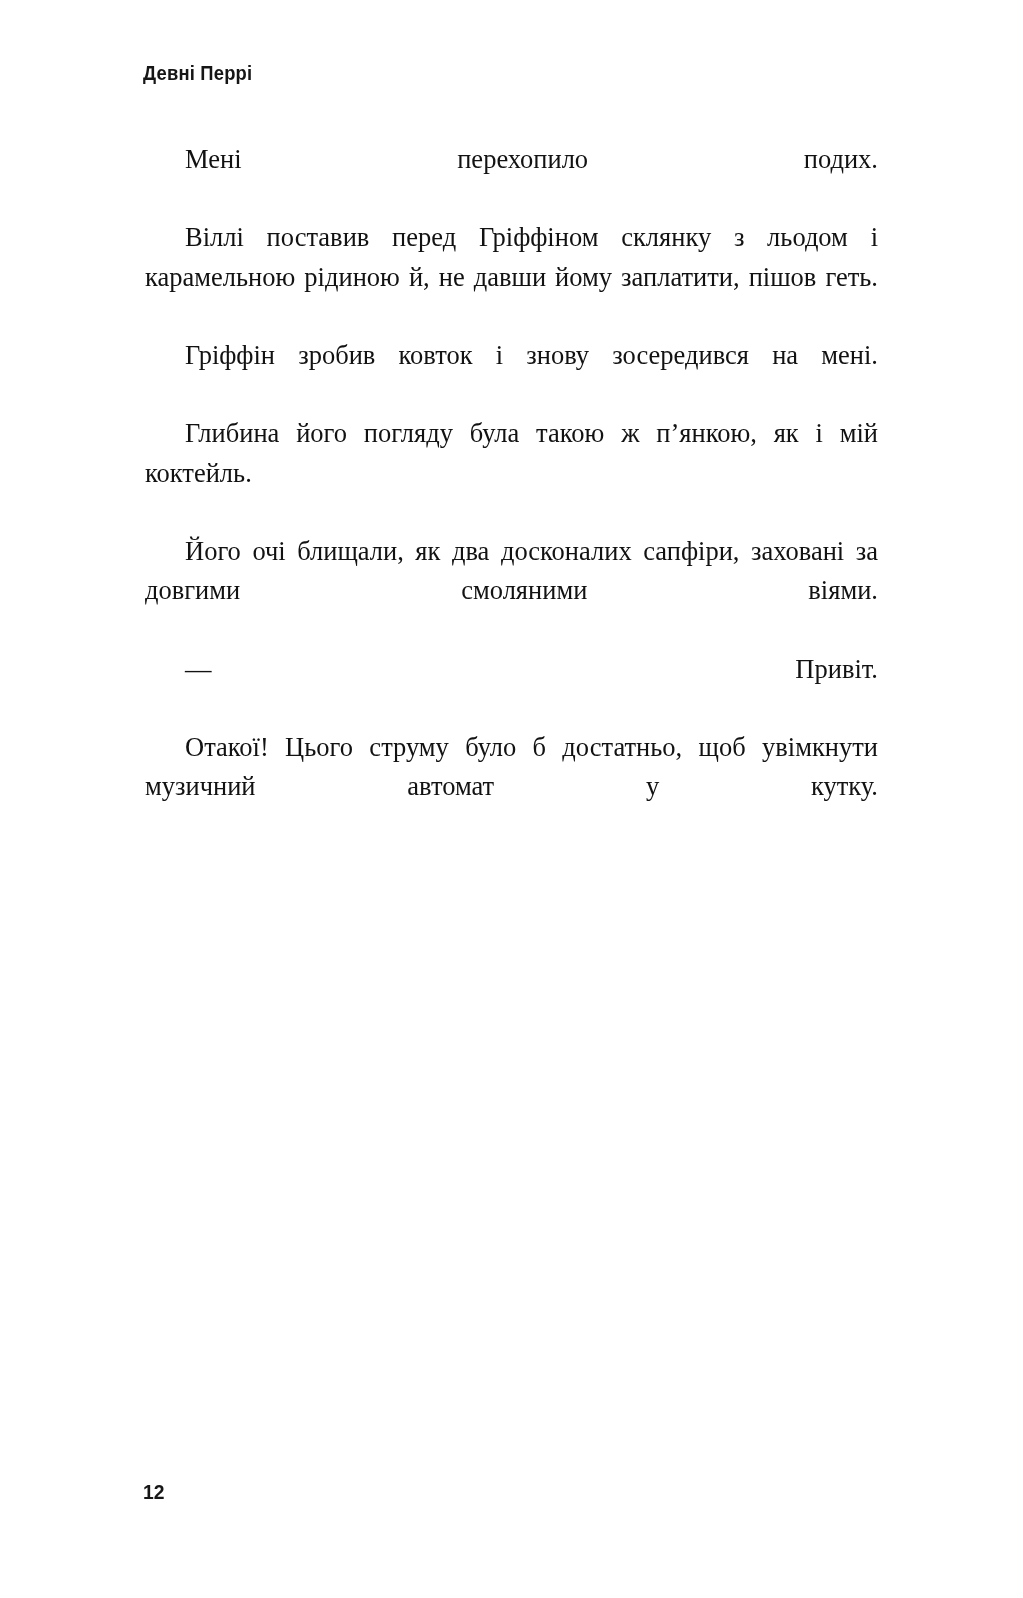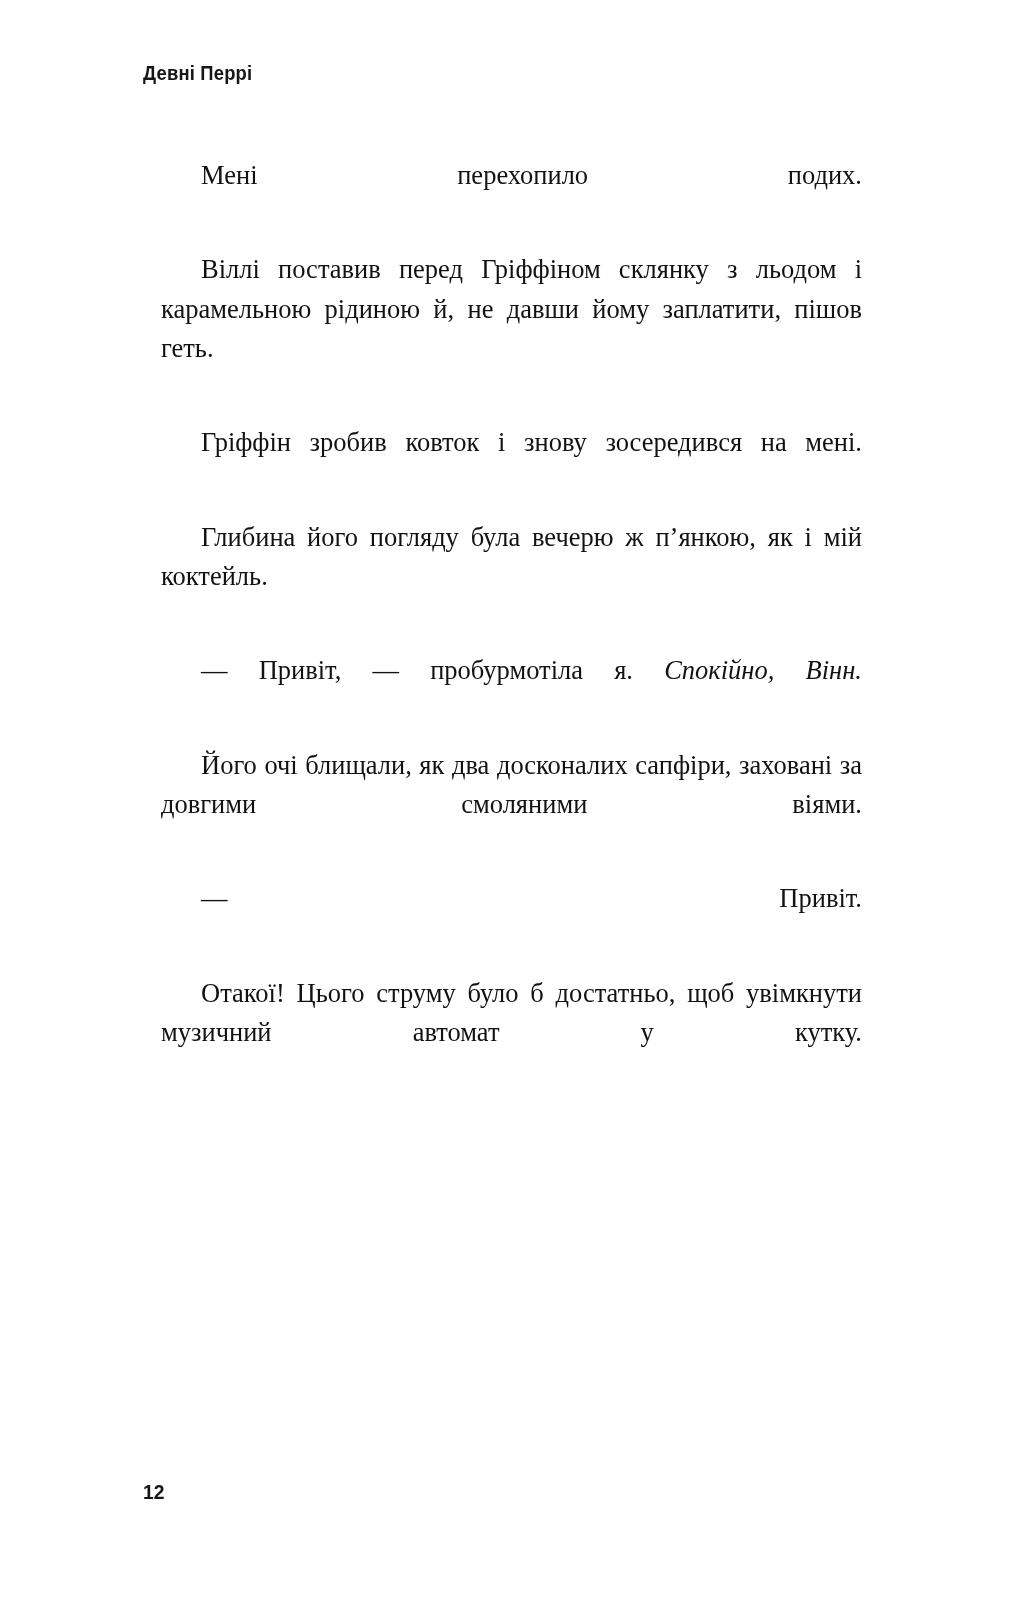--- a/index.html
+++ b/index.html
@@ -44,21 +44,21 @@
     font-size: 26.5px;
     line-height: 39.2px;
     color: #121212;
     text-align: justify;
     text-justify: inter-word;
     -webkit-hyphens: none;
     hyphens: none;
   }
 
   .textblock p {
-    margin: 16px;
+    margin: 0;
     text-indent: 40px;
     text-align: justify;
   }
 
   
   .textblock p:after {
     content: "";
     display: inline-block;
     width: 100%;
   }
@@ -85,23 +85,22 @@
 
 <div class="page">
 
   <div class="running-header">Девні Перрі</div>
 
   <div class="textblock">
 
     <p>Мені перехопило подих.</p>
     <p>Віллі поставив перед Гріффіном склянку з льодом і карамельною рідиною й, не давши йому заплатити, пішов геть.</p>
     <p>Гріффін зробив ковток і знову зосередився на мені.</p>
-    <p>Глибина його погляду була вечерю ж п’янкою, як і мій коктейль.</p>
+    <p>Глибина його погляду була такою ж п’янкою, як і мій коктейль.</p>
 
-    <p><span>— Привіт, — пробурмотіла я. </span><em>Спокійно, Вінн.</em></p>
 
     <p>Його очі блищали, як два досконалих сапфіри, заховані за довгими смоляними віями.</p>
     <p>— Привіт.</p>
     <p>Отакої! Цього струму було б достатньо, щоб увімкнути музичний автомат у кутку.</p>
 
   </div>
 
   <div class="folio">12</div>
 
 </div>

